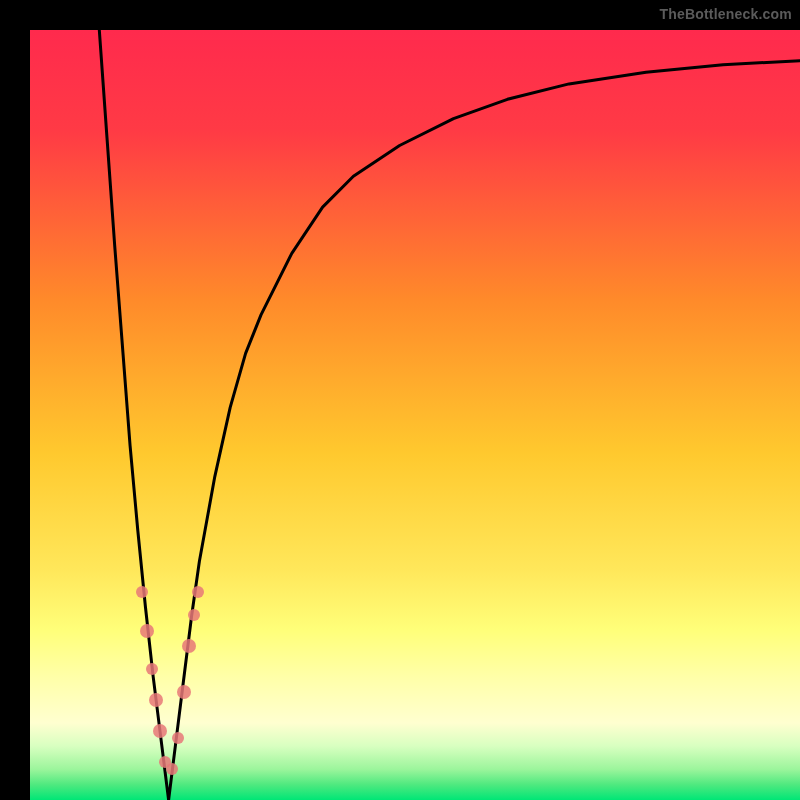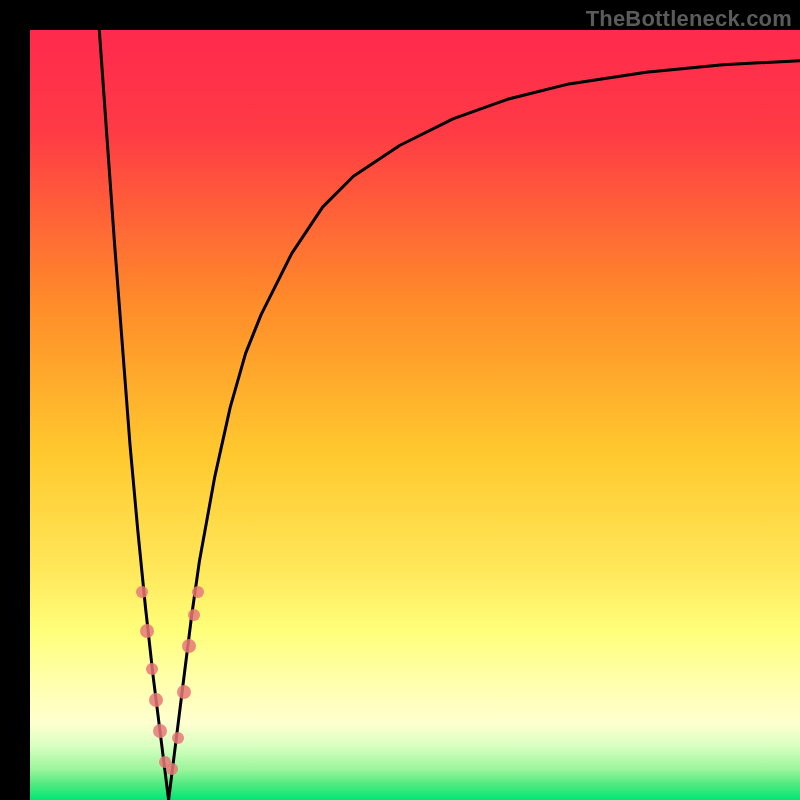--- a/index.html
+++ b/index.html
@@ -33,21 +33,21 @@
     position: absolute;
     left: 0; top: 0;
     width: 770px;
     height: 770px;
   }
   .watermark {
     position: absolute;
     top: 6px;
     right: 8px;
     color: #5b5b5b;
-    font-size: 22px;
+    font-size: 14px;
     font-weight: 600;
     letter-spacing: 0.2px;
   }
   .marker {
     position: absolute;
     border-radius: 50%;
     background: rgba(231, 120, 120, 0.85);
     transform: translate(-50%, -50%);
   }
 </style>

